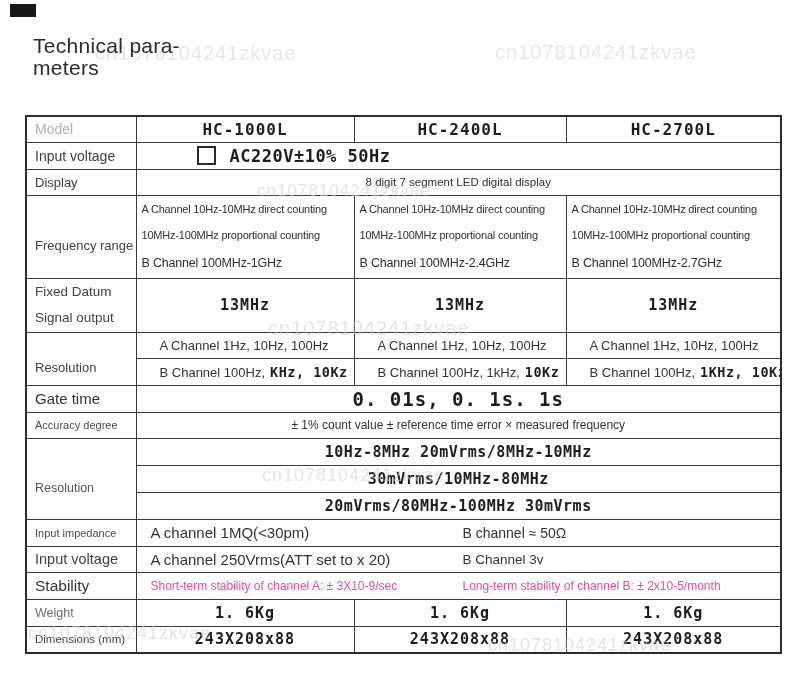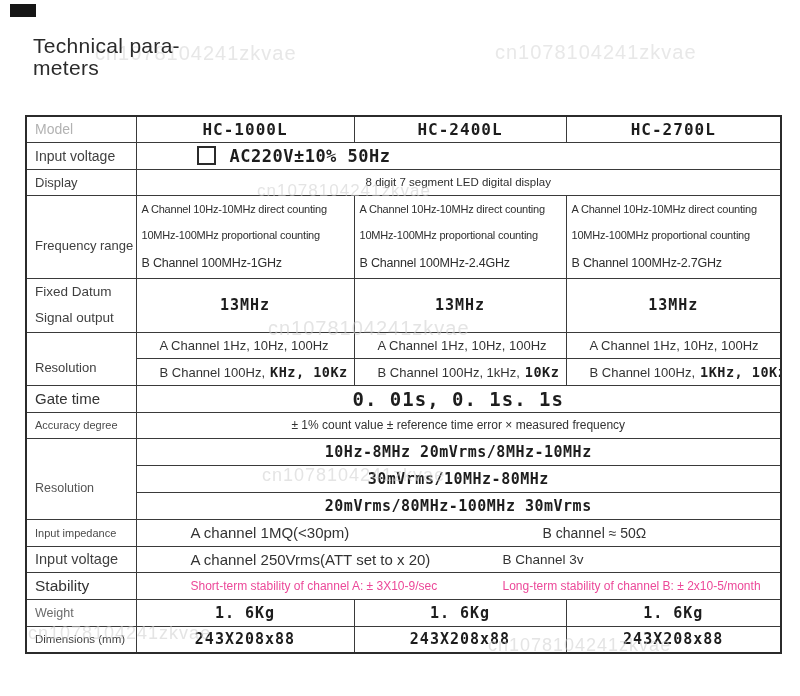--- a/index.html
+++ b/index.html
@@ -57,24 +57,24 @@
   .freq-lines div { font-size:11px; color:#2e2e2e; white-space:nowrap; letter-spacing:-0.2px; }
   .freq-lines div:last-child { font-size:12.5px; }
 
   .res-cell { text-align:left; padding-left:23px; font-size:13px; color:#333333; white-space:nowrap; }
   .res-bold { font-family:"DejaVu Sans Mono", monospace; font-weight:bold; font-size:13.5px;
               color:#1d1d1d; letter-spacing:0.5px; margin-left:5px; }
 
   .acc-val { font-size:12px; color:#333333; text-align:center; }
 
   .ab-row { display:flex; align-items:center; }
-  .ab-a { width:326px; padding-left:14px; flex:0 0 auto;margin-left:40px; }
+  .ab-a { width:326px; padding-left:14px; flex:0 0 auto; }
   .ab-b { flex:1; }
   .imp-a { font-size:15px; color:#333333; }
-  .imp-b { font-size:14px; color:#333333;margin-left:40px; }
+  .imp-b { font-size:14px; color:#333333; }
   .vol-a { font-size:15px; color:#333333; }
   .vol-b { font-size:13.5px; color:#333333; }
   .stab-t { font-size:12px; color:#ec4899; }
 </style>
 </head>
 <body>
 
 <div id="stage">
 
   <div class="corner-mark"></div>

